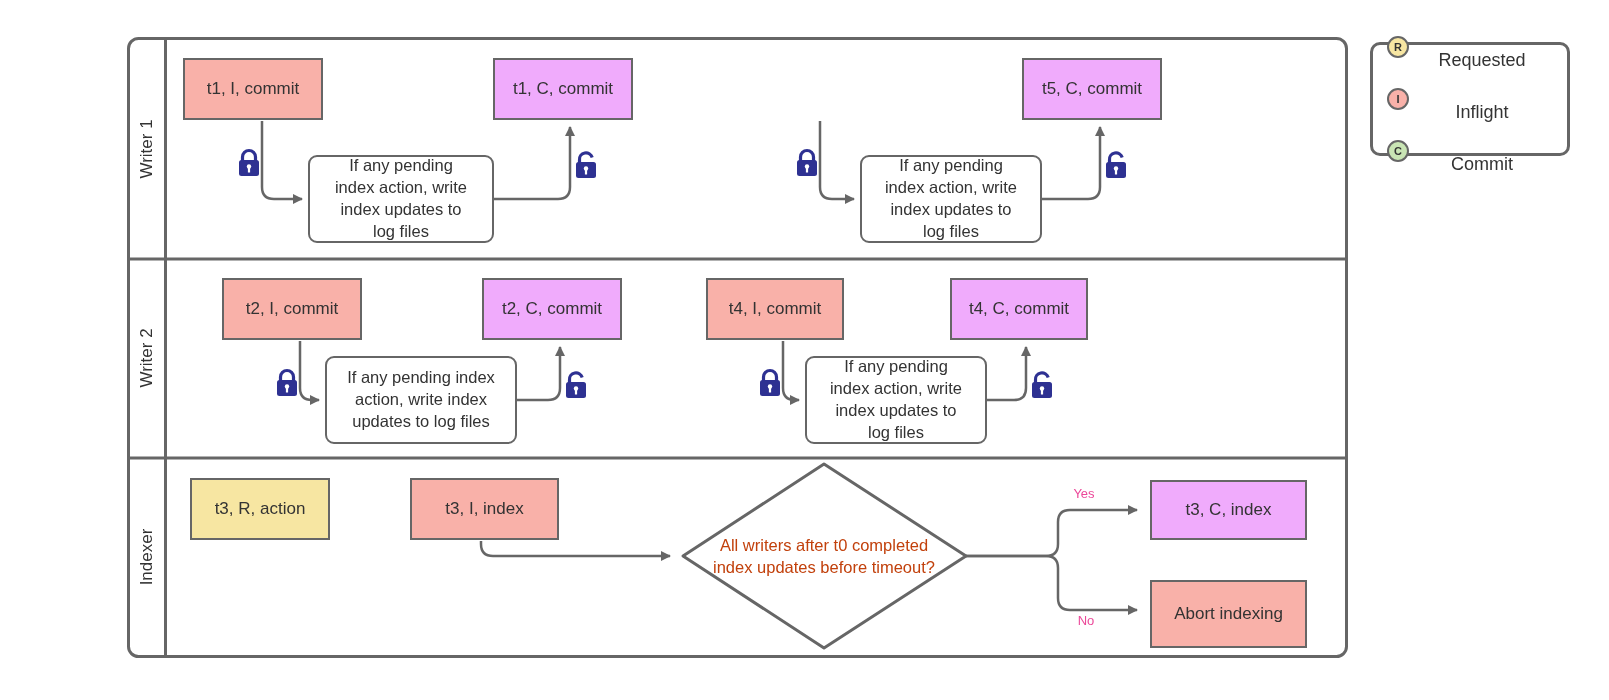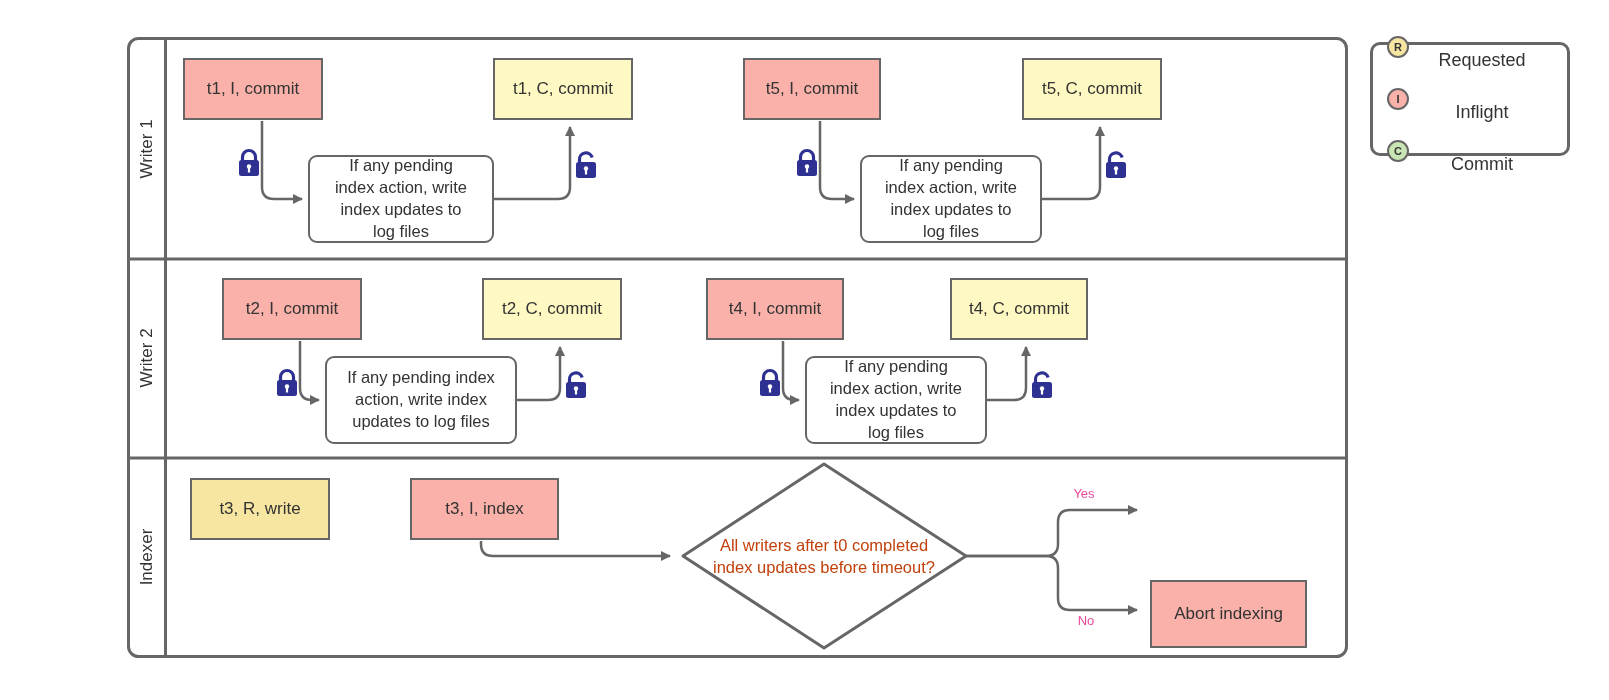--- a/index.html
+++ b/index.html
@@ -9,21 +9,21 @@
   }
   .layer{position:absolute;left:0;top:0;}
   .node{
     position:absolute;box-sizing:border-box;
     border:2.5px solid #666;border-radius:0;
     display:flex;align-items:center;justify-content:center;
     font-size:17px;color:#333;text-align:center;line-height:1.32;
     background:#fff;
   }
   .fill-inflight{background:#F9B1A9;}
-  .fill-commit{background:#fef9c3;}
+  .fill-commit{background:#f0abfc;}
   .fill-requested{background:#F7E6A2;}
   .process{font-size:16.5px;padding:4px 20px;border-radius:9px;text-align:center;}
   .lane-label{
     position:absolute;width:100px;height:24px;text-align:center;
     font-size:17px;color:#333;transform:rotate(-90deg);
     display:flex;align-items:center;justify-content:center;
   }
   .diamond-text{
     position:absolute;display:flex;align-items:center;justify-content:center;
     text-align:center;font-size:16.5px;color:#c2410c;line-height:1.35;
@@ -136,36 +136,36 @@
     </g>
   </svg>
 
   <div class="lane-label" style="left:97px;top:137px">Writer 1</div>
   <div class="lane-label" style="left:97px;top:346px">Writer 2</div>
   <div class="lane-label" style="left:97px;top:545px">Indexer</div>
 
   <div class="node fill-inflight" style="left:183px;top:58px;width:140px;height:62px">t1, I, commit</div>
   <div class="node process" style="left:308px;top:155px;width:186px;height:88px">If any pending index action, write index updates to log files</div>
   <div class="node fill-commit" style="left:493px;top:58px;width:140px;height:62px">t1, C, commit</div>
-  <div class="node fill-inflight" style="left:743px;top:58px;width:138px;height:62px">t5, I, commit</div>
   <div class="node process" style="left:860px;top:155px;width:182px;height:88px">If any pending index action, write index updates to log files</div>
   <div class="node fill-commit" style="left:1022px;top:58px;width:140px;height:62px">t5, C, commit</div>
 
   <div class="node fill-inflight" style="left:222px;top:278px;width:140px;height:62px">t2, I, commit</div>
   <div class="node process" style="left:325px;top:356px;width:192px;height:88px">If any pending index action, write index updates to log files</div>
   <div class="node fill-commit" style="left:482px;top:278px;width:140px;height:62px">t2, C, commit</div>
   <div class="node fill-inflight" style="left:706px;top:278px;width:138px;height:62px">t4, I, commit</div>
   <div class="node process" style="left:805px;top:356px;width:182px;height:88px">If any pending index action, write index updates to log files</div>
   <div class="node fill-commit" style="left:950px;top:278px;width:138px;height:62px">t4, C, commit</div>
 
-  <div class="node fill-requested" style="left:190px;top:478px;width:140px;height:62px">t3, R, write</div>
+  <div class="node fill-requested" style="left:190px;top:478px;width:140px;height:62px">t3, R, action</div>
   <div class="node fill-inflight" style="left:410px;top:478px;width:149px;height:62px">t3, I, index</div>
   <div class="diamond-text" style="left:700px;top:514px;width:248px;height:84px">All writers after t0 completed index updates before timeout?</div>
   <div class="edge-label" style="left:1062px;top:486px;width:44px">Yes</div>
   <div class="edge-label" style="left:1068px;top:613px;width:36px">No</div>
+  <div class="node fill-commit" style="left:1150px;top:480px;width:157px;height:60px">t3, C, index</div>
   <div class="node fill-inflight" style="left:1150px;top:580px;width:157px;height:68px">Abort indexing</div>
 
   <div class="legend">
     <div class="legend-row">
       <span class="legend-swatch" style="background-color: rgb(247, 230, 162);">R</span>
       <span class="legend-label">Requested</span>
     </div>
     <div class="legend-row">
       <span class="legend-swatch" style="background-color: rgb(249, 177, 169);">I</span>
       <span class="legend-label">Inflight</span>

